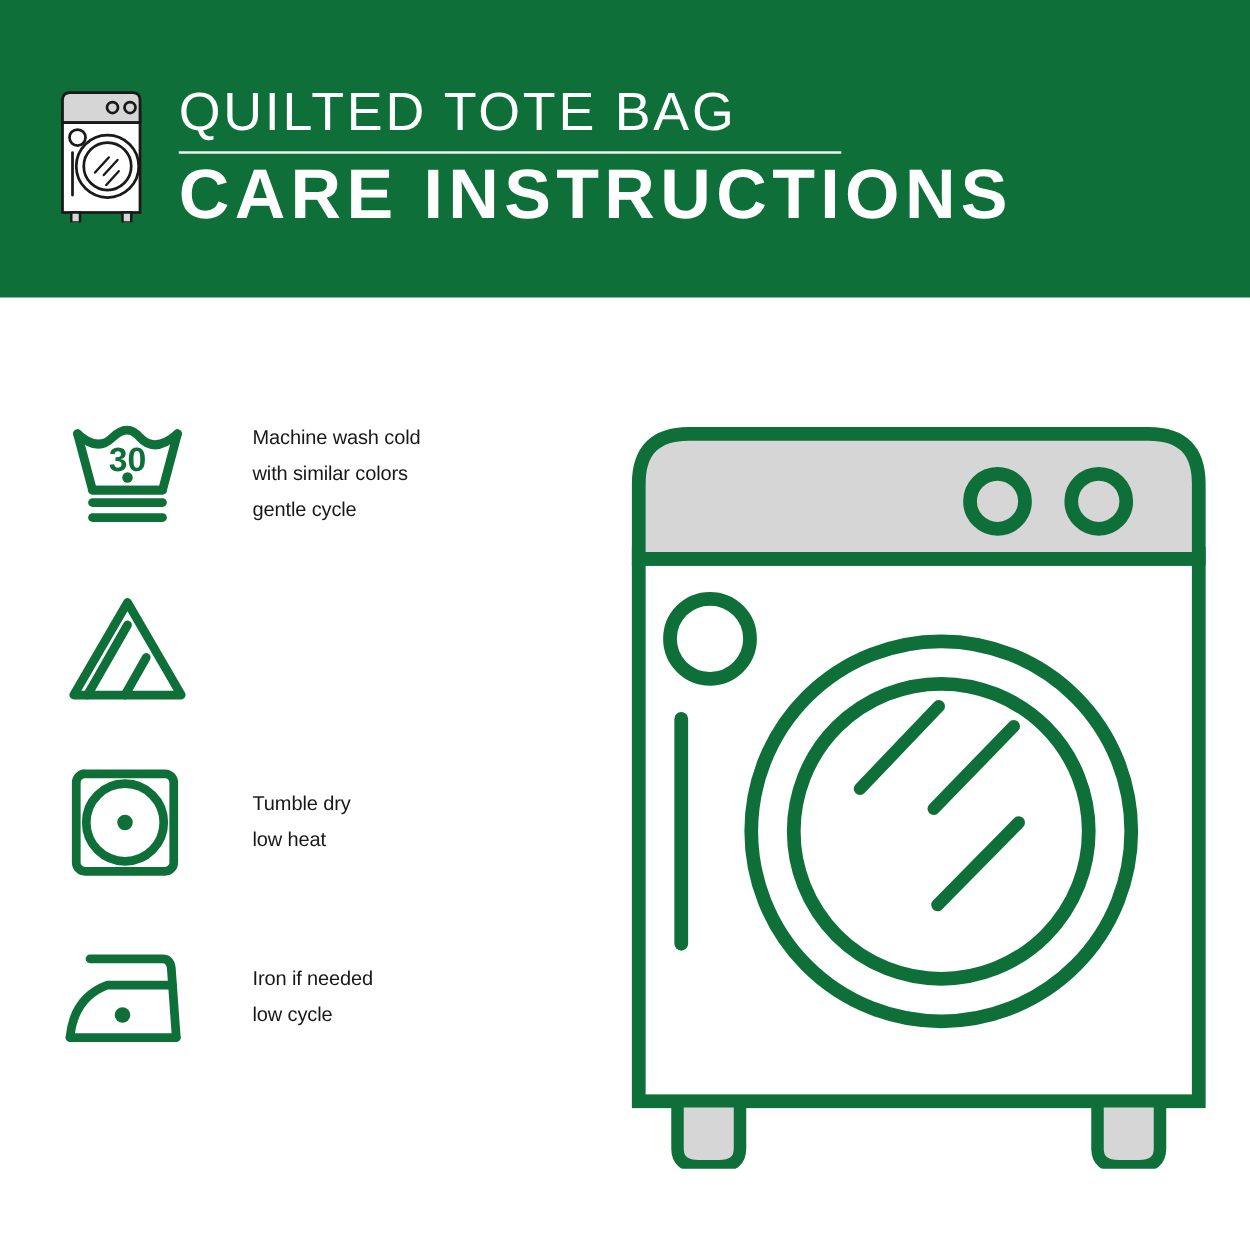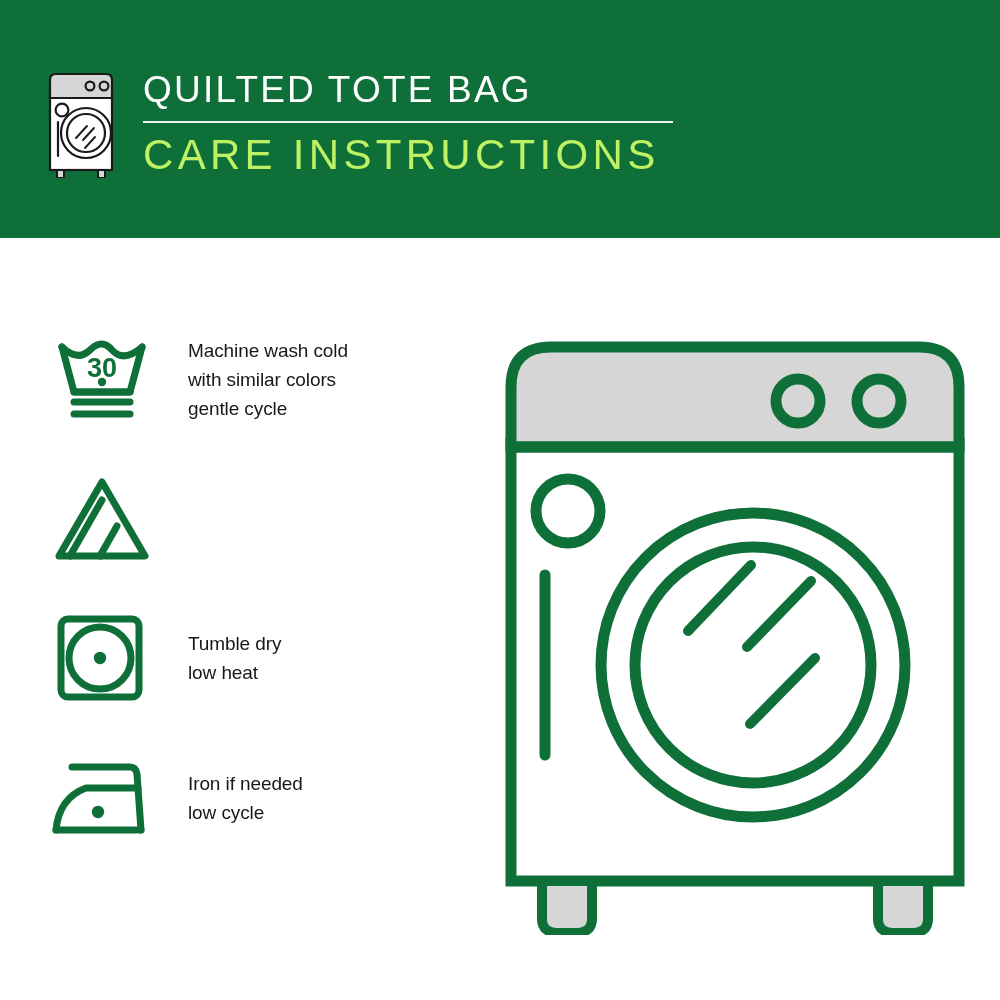--- a/index.html
+++ b/index.html
@@ -38,40 +38,40 @@
     margin-right: 22px;
     margin-top: 4px;
   }
   #header-title-block {
     display: flex;
     flex-direction: column;
     padding-top: 2px;
   }
   #product-title {
     color: #ffffff;
-    font-size: 37px;
+    font-size: 43px;
     line-height: 48px;
     font-weight: 300;
     letter-spacing: 2.2px;
     white-space: nowrap;
     font-family: "Liberation Sans", sans-serif;
   }
   #title-divider {
     height: 2px;
     background: #ffffff;
     opacity: 0.92;
     margin-top: 7px;
     margin-bottom: 9px;
     width: 530px;
   }
   #care-title {
-    color: #bef264;
-    font-size: 42px;
+    color: #ffffff;
+    font-size: 56px;
     line-height: 46px;
-    font-weight: 400;
+    font-weight: 700;
     letter-spacing: 4.3px;
     white-space: nowrap;
     font-family: "Liberation Sans", sans-serif;
   }
 
   
   #instructions-list {
     position: absolute;
     left: 50px;
     top: 330px;
@@ -85,23 +85,23 @@
   }
   .instruction-icon {
     width: 110px;
     height: 96px;
     flex: 0 0 110px;
     display: flex;
     align-items: center;
     justify-content: flex-start;
   }
   .instruction-text {
-    margin-left: 28px;
+    margin-left: 42px;
     color: #18181a;
-    font-size: 19px;
+    font-size: 16px;
     line-height: 29px;
     font-weight: 500;
     letter-spacing: -0.1px;
     white-space: pre-line;
     font-family: "Liberation Sans", sans-serif;
     align-self: center;
   }
   .row-wash .instruction-text { margin-top: 2px; }
 
   

